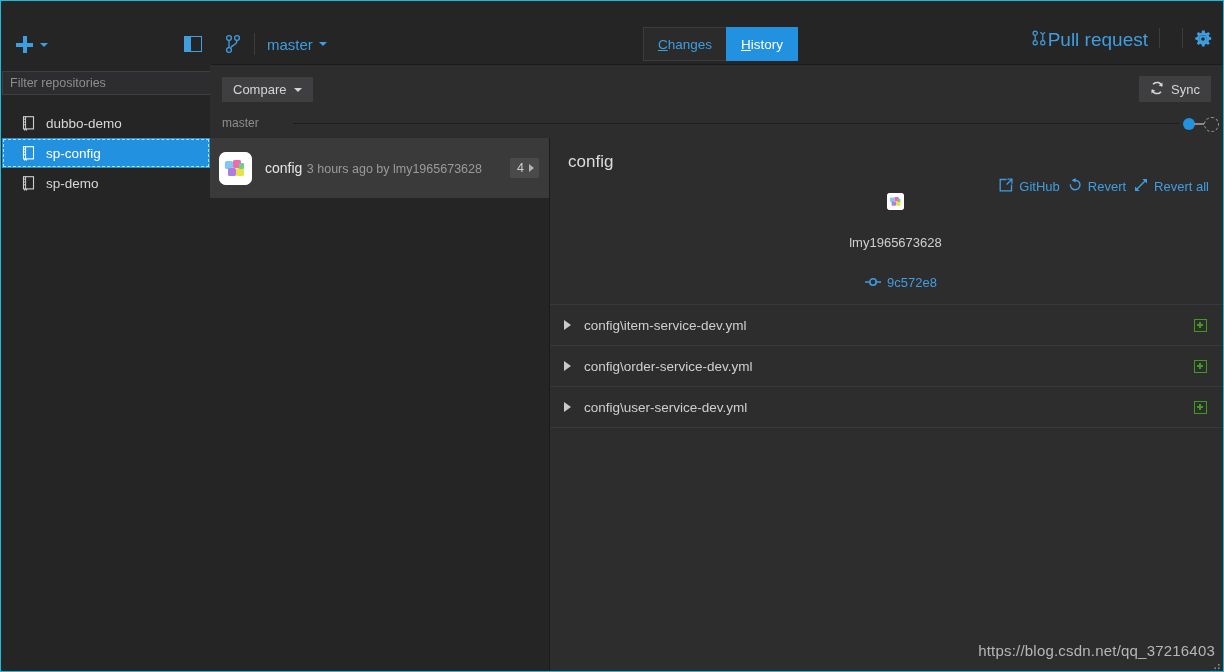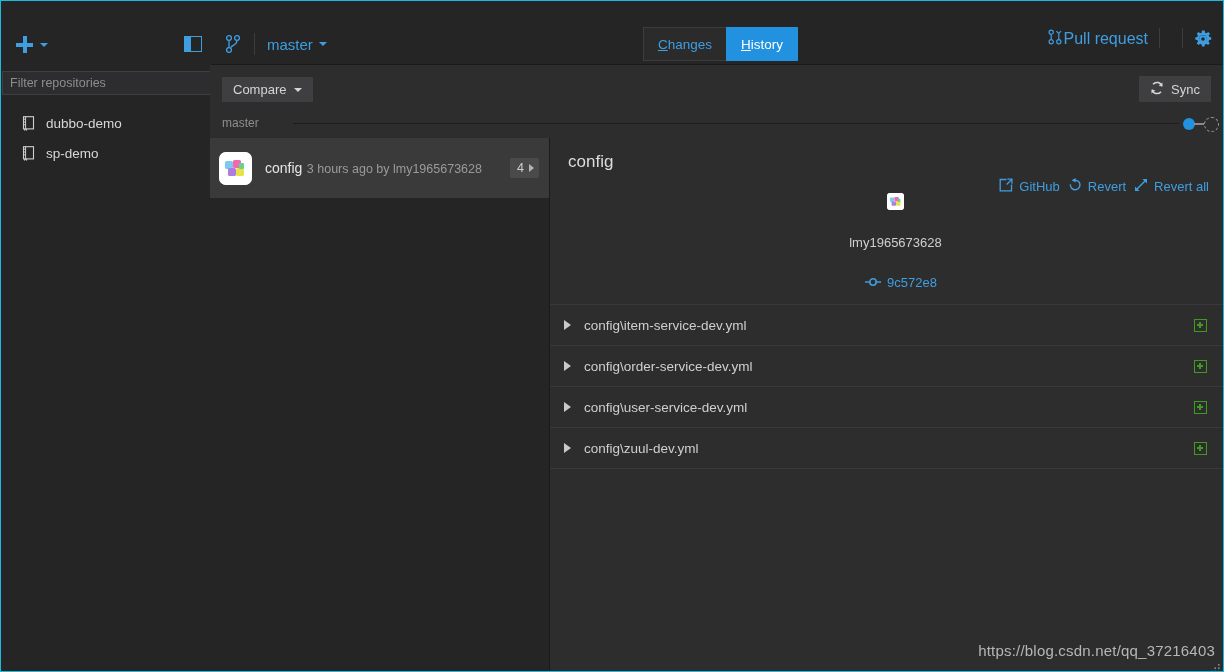--- a/index.html
+++ b/index.html
@@ -109,21 +109,21 @@
     border: 1px solid #3c3c3c;
   }
   .tab.inactive { background: #2b2b2c; color: #3f9ee0; border-right: none; }
   .tab.active   { background: #2191e0; color: #ffffff; border-color: #2191e0; }
   .tab u { text-decoration: underline; }
 
   
   .pr-link {
     position: absolute; right: 76px; top: 27px;
     display: flex; align-items: center; gap: 2px;
-    color: #3f9ee0; font-size: 16px; cursor: pointer;
+    color: #3f9ee0; font-size: 19px; cursor: pointer;
   }
   .pr-sep1 { position:absolute; right:64px; top:26px; width:1px; height:20px; background:#3c3c3c; }
   .pr-sep2 { position:absolute; right:41px; top:26px; width:1px; height:20px; background:#3c3c3c; }
   .gear-btn {
     position: absolute; right: 10px; top: 26px;
     width: 22px; height: 22px; cursor: pointer;
   }
 
   
   .sidebar {
@@ -406,20 +406,30 @@
           <svg viewBox="0 0 13 15" width="13" height="15">
             <rect x="1.5" y="0.7" width="10" height="12.2" fill="none" stroke="#cfcfcf" stroke-width="1.1"></rect>
             <path d="M3.6 0.7 V12.9 M1.5 3.2 H3.6 M1.5 6 H3.6 M1.5 8.8 H3.6" stroke="#cfcfcf" stroke-width="1"></path>
             <path d="M2.6 12.9 V14.3 L3.6 13.6 L4.6 14.3 V12.9" fill="none" stroke="#cfcfcf" stroke-width="1"></path>
           </svg>
         </span>
         <span>dubbo-demo</span>
       </div>
 
 
+      <div class="repo-item selected">
+        <span class="repo-icon">
+          <svg viewBox="0 0 13 15" width="13" height="15">
+            <rect x="1.5" y="0.7" width="10" height="12.2" fill="none" stroke="#ffffff" stroke-width="1.1"></rect>
+            <path d="M3.6 0.7 V12.9 M1.5 3.2 H3.6 M1.5 6 H3.6 M1.5 8.8 H3.6" stroke="#ffffff" stroke-width="1"></path>
+            <path d="M2.6 12.9 V14.3 L3.6 13.6 L4.6 14.3 V12.9" fill="none" stroke="#ffffff" stroke-width="1"></path>
+          </svg>
+        </span>
+        <span>sp-config</span>
+      </div>
 
       <div class="repo-item">
         <span class="repo-icon">
           <svg viewBox="0 0 13 15" width="13" height="15">
             <rect x="1.5" y="0.7" width="10" height="12.2" fill="none" stroke="#cfcfcf" stroke-width="1.1"></rect>
             <path d="M3.6 0.7 V12.9 M1.5 3.2 H3.6 M1.5 6 H3.6 M1.5 8.8 H3.6" stroke="#cfcfcf" stroke-width="1"></path>
             <path d="M2.6 12.9 V14.3 L3.6 13.6 L4.6 14.3 V12.9" fill="none" stroke="#cfcfcf" stroke-width="1"></path>
           </svg>
         </span>
         <span>sp-demo</span>
@@ -551,25 +561,20 @@
           <div class="file-row">
             <span class="tri"></span>
             <span class="file-name">config\order-service-dev.yml</span>
             <span class="add-badge"></span>
           </div>
           <div class="file-row">
             <span class="tri"></span>
             <span class="file-name">config\user-service-dev.yml</span>
             <span class="add-badge"></span>
           </div>
-          <div class="file-row">
-            <span class="tri"></span>
-            <span class="file-name">config\zuul-dev.yml</span>
-            <span class="add-badge"></span>
-          </div>
         </div>
       </div>
 
     </div>
   </div>
 
   <div class="watermark">https://blog.csdn.net/qq_37216403</div>
   <span class="grip">
     <svg viewBox="0 0 9 9" width="9" height="9">
       <rect x="7" y="0" width="1.6" height="1.6" fill="#8a8a8a"></rect>

